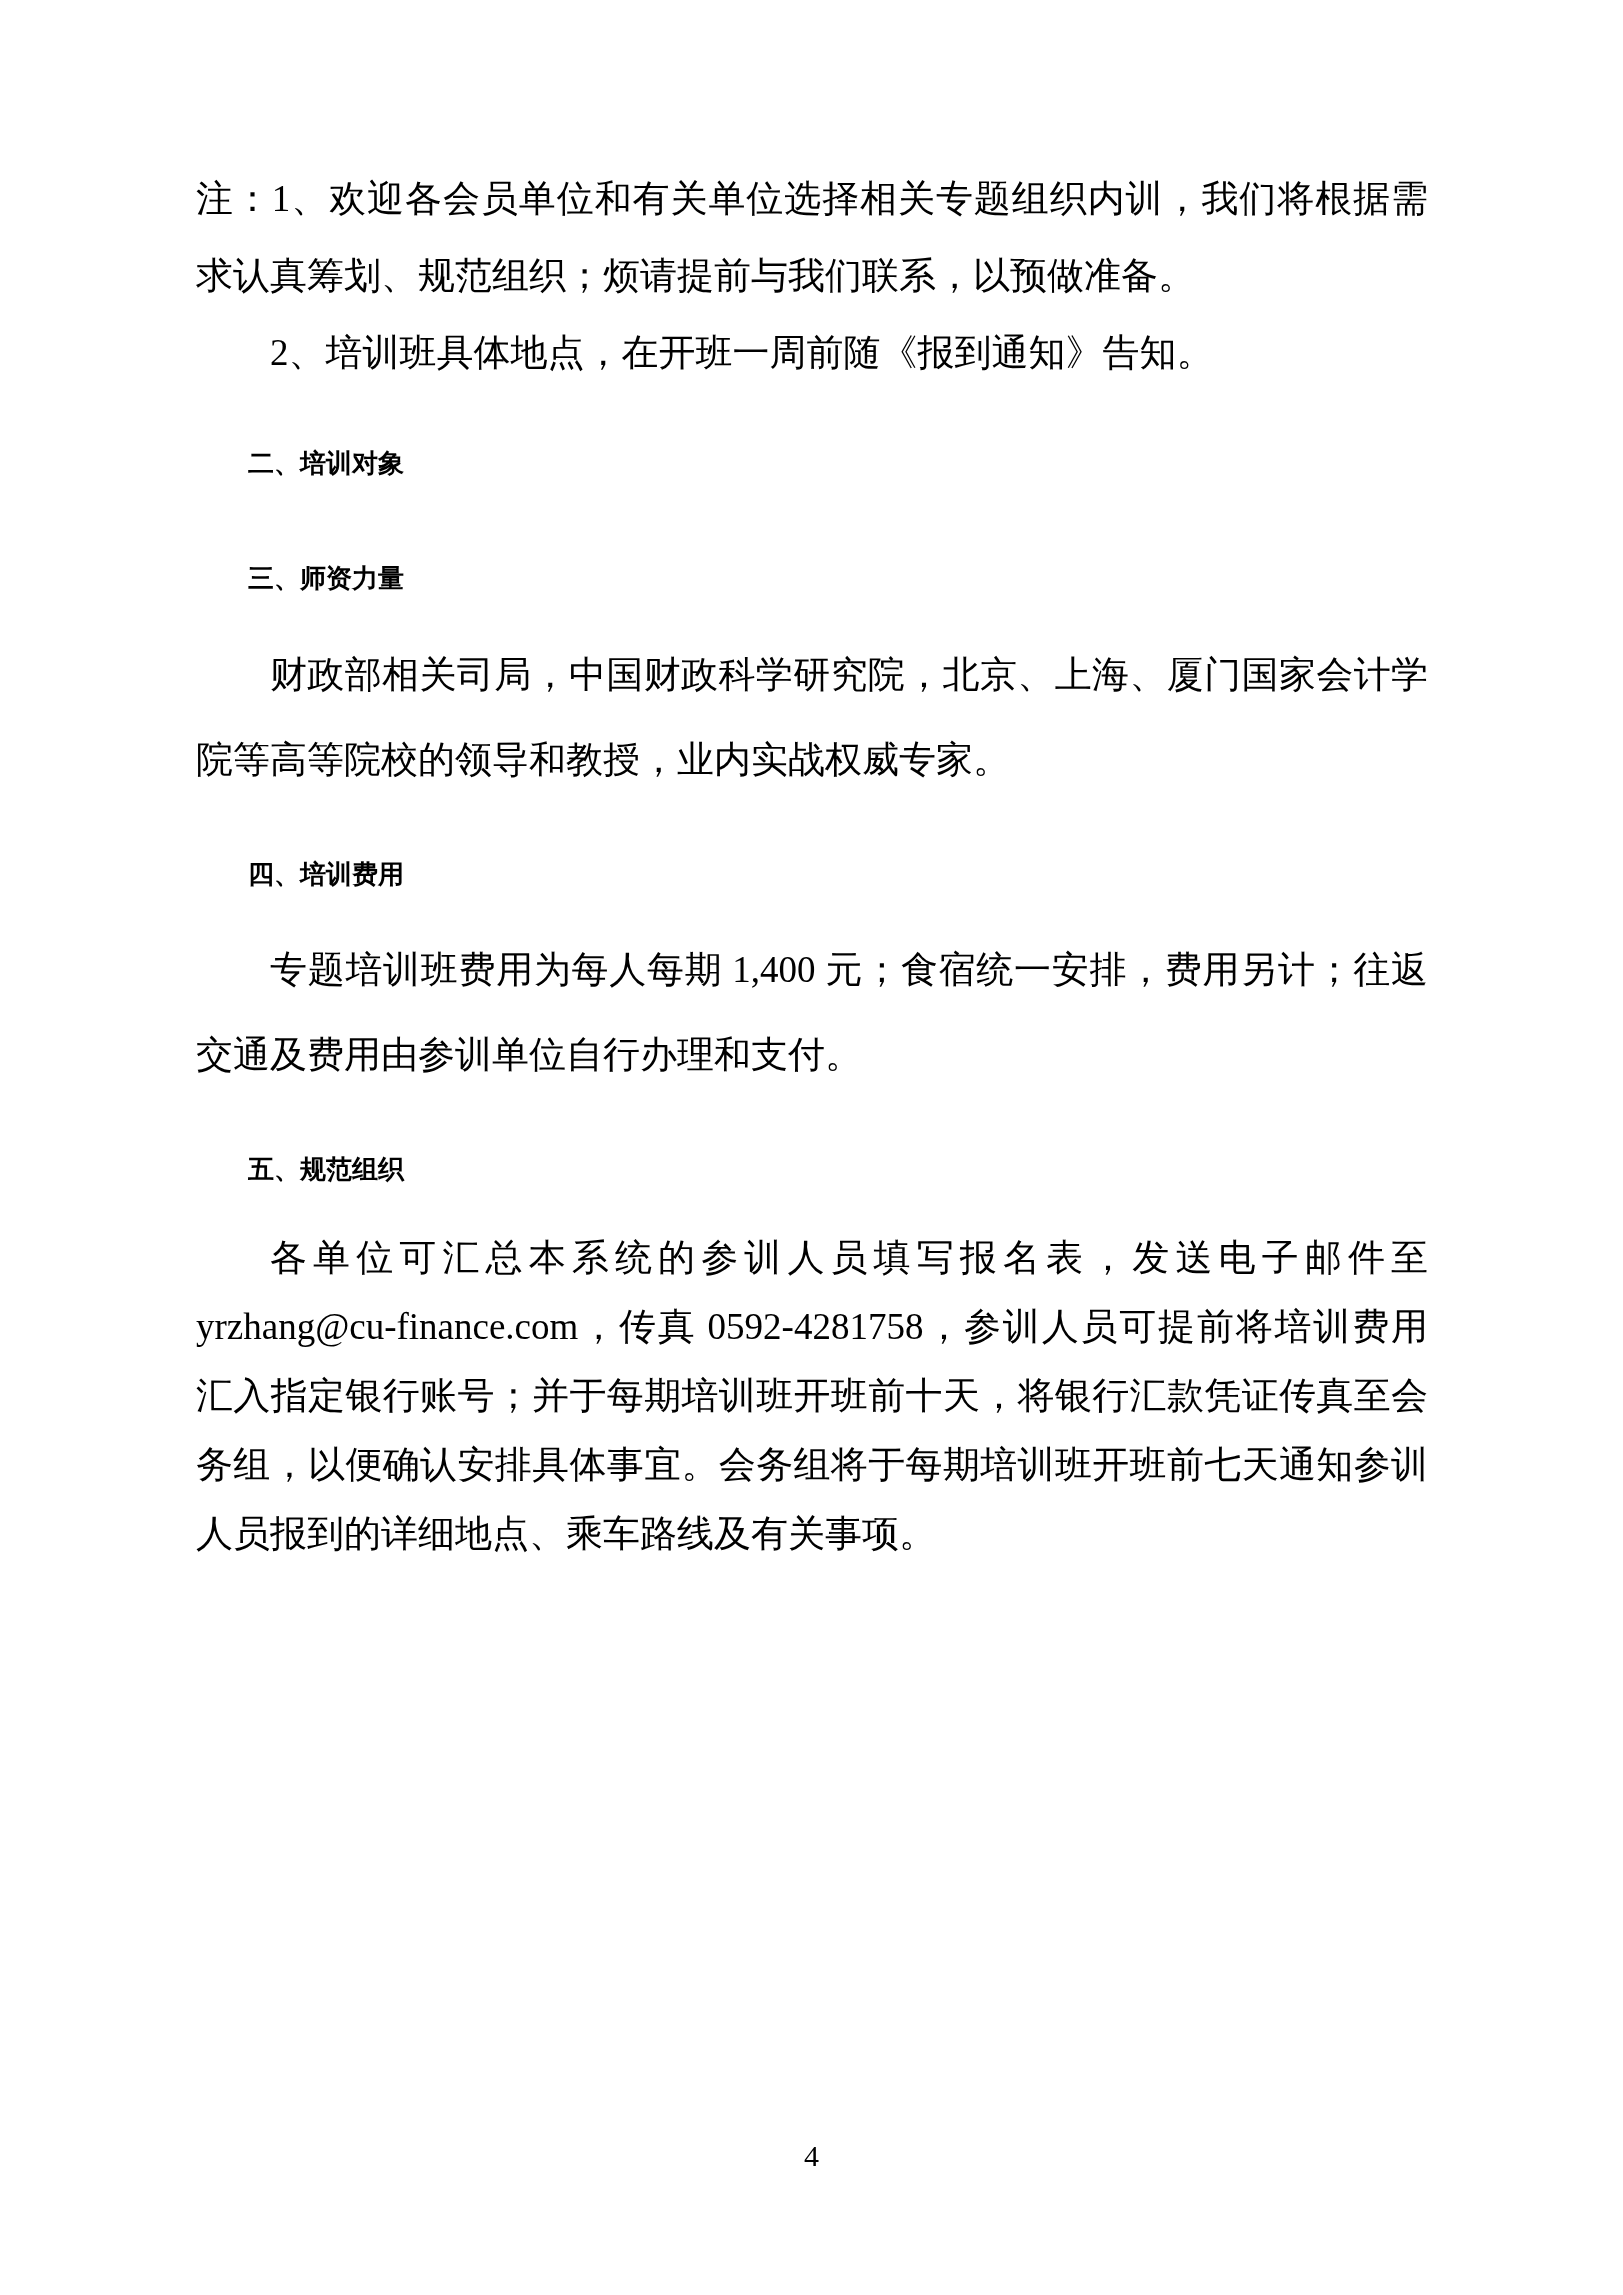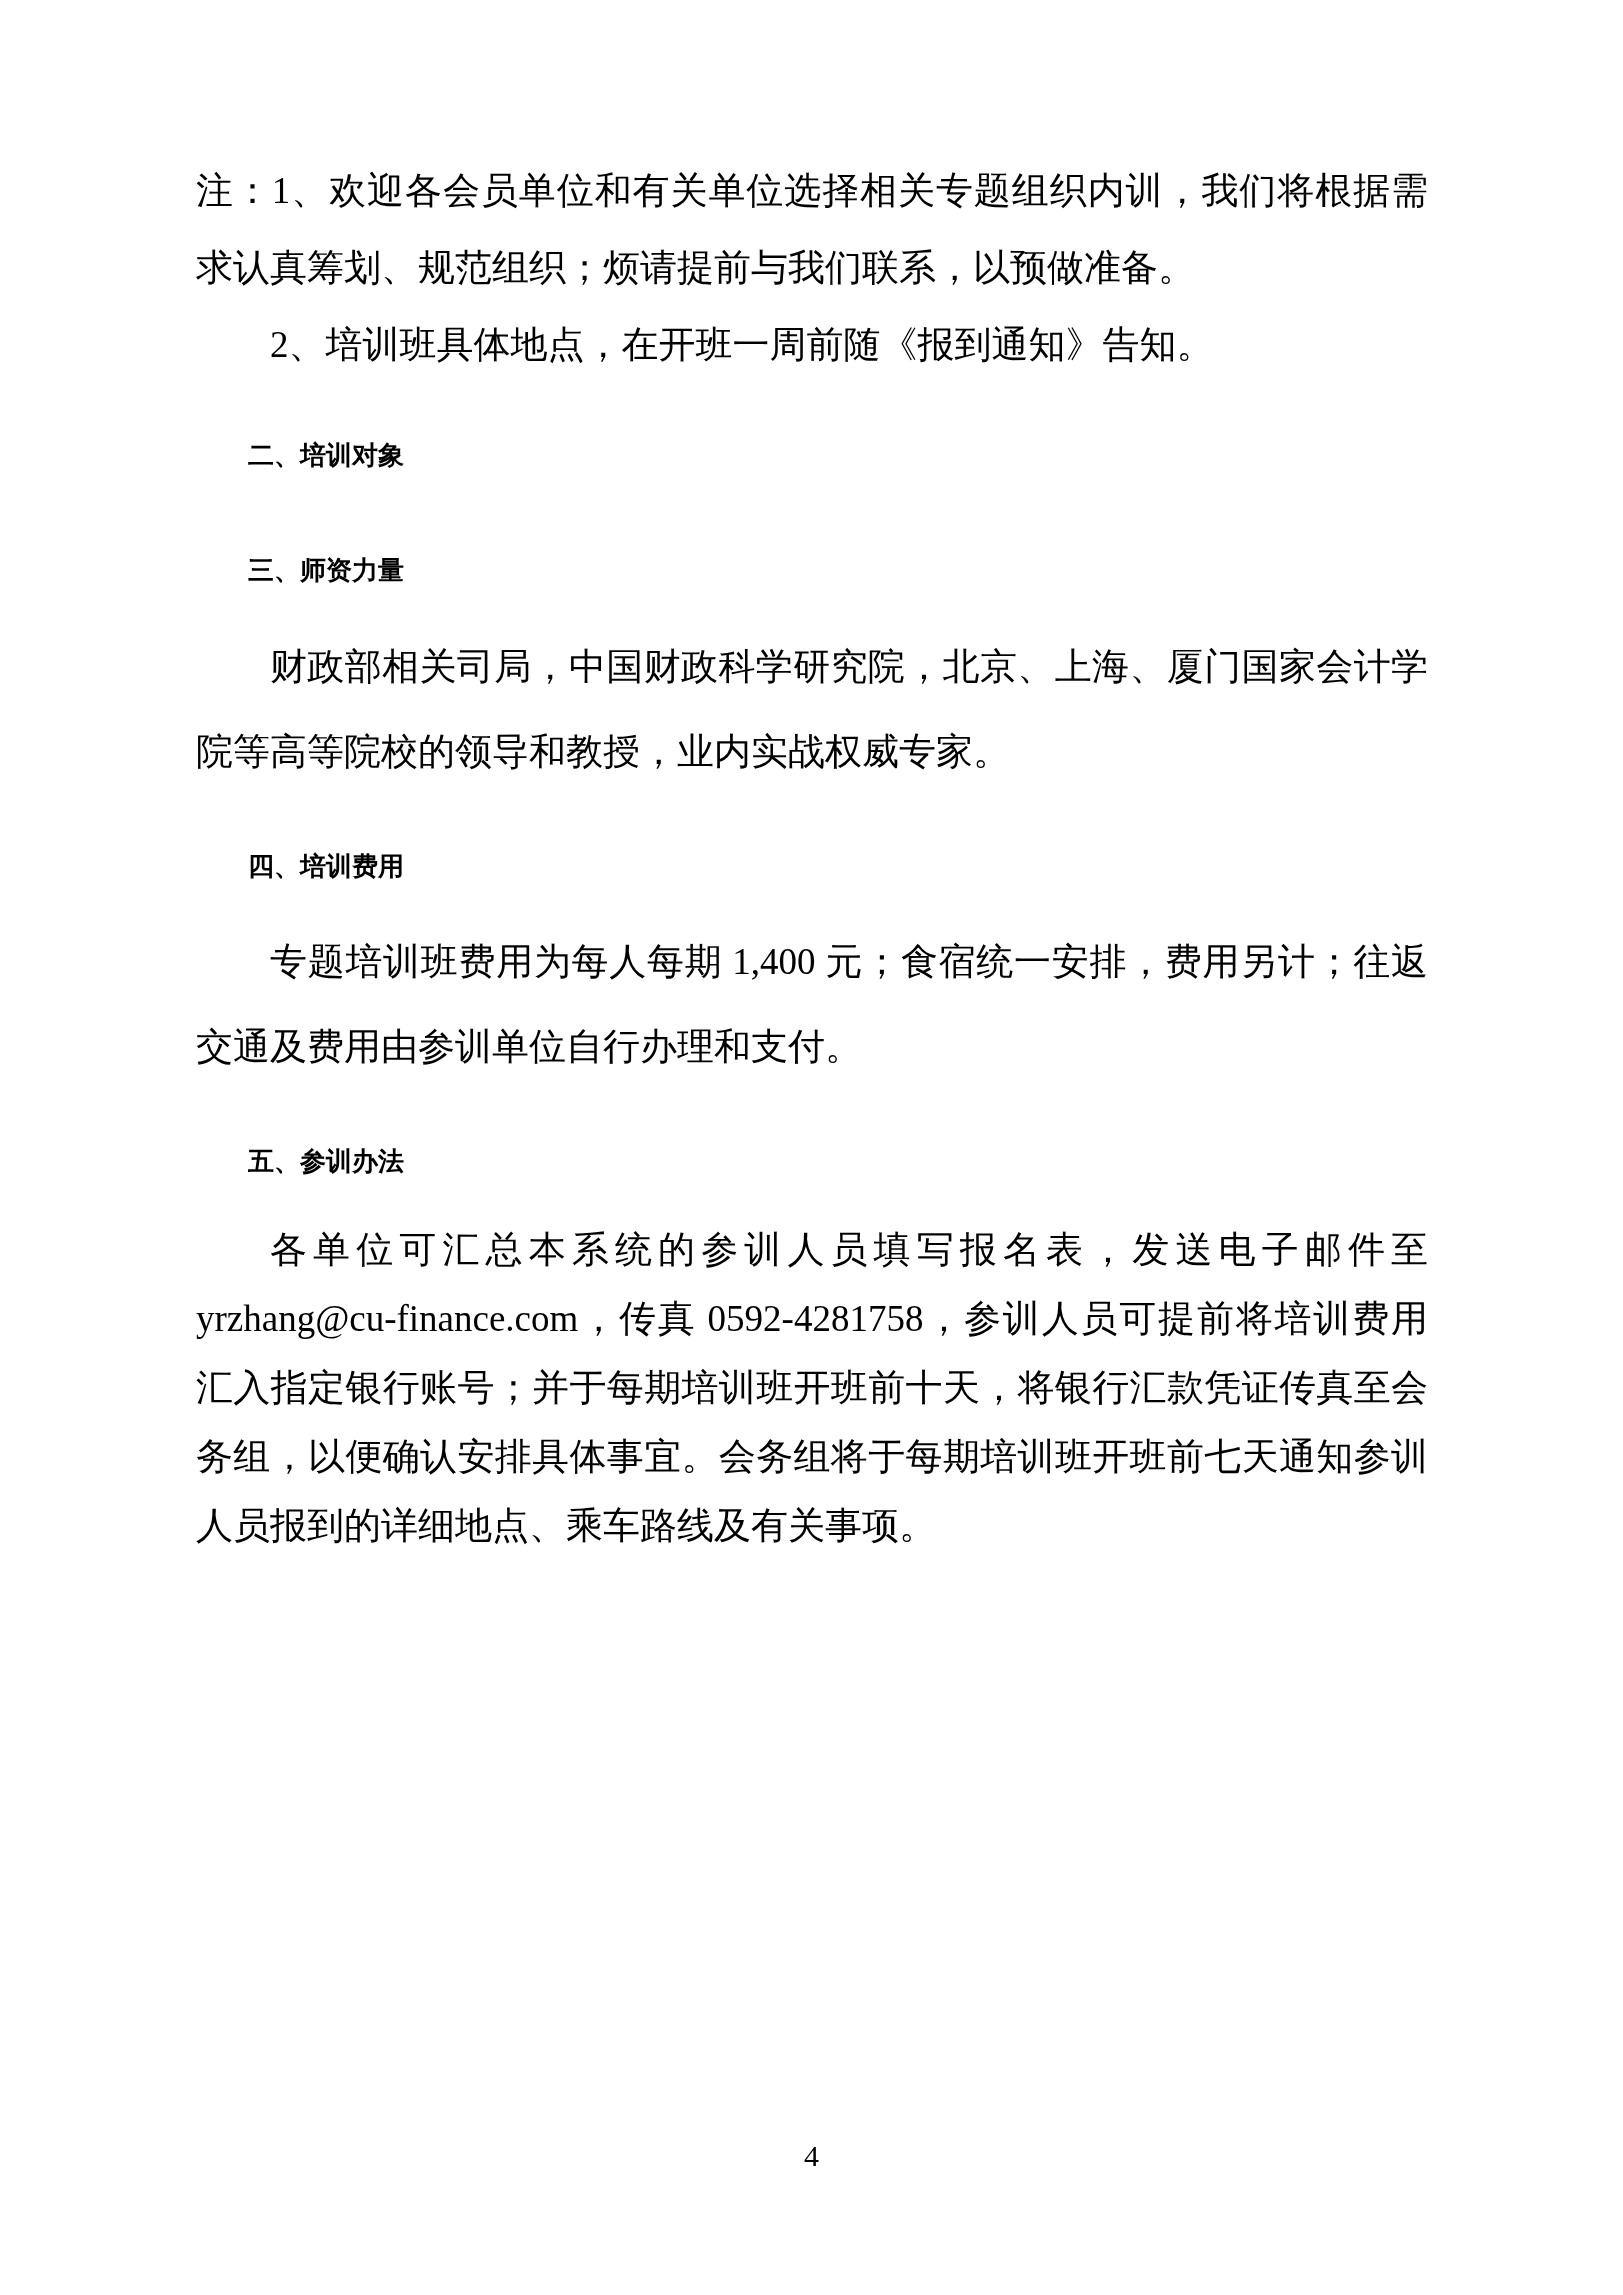--- a/index.html
+++ b/index.html
@@ -15,21 +15,21 @@
   }
   .page {
     position: absolute;
     inset: 0;
     background: #ffffff;
   }
   .content {
     position: absolute;
     left: 196px;
     right: 195px;
-    top: 152px;
+    top: 160px;
   }
   .para {
     font-size: 37px;
     line-height: 85px;
     text-align: justify;
     text-align-last: left;
     margin: 0;
     word-break: break-word;
   }
   .note-para { line-height: 77px; }
@@ -65,20 +65,20 @@
     <p class="para note-para indent">2、培训班具体地点，在开班一周前随《报到通知》告知。</p>
 
     <h2 class="sec-heading">二、培训对象</h2>
 
     <h2 class="sec-heading">三、师资力量</h2>
     <p class="para indent">财政部相关司局，中国财政科学研究院，北京、上海、厦门国家会计学院等高等院校的领导和教授，业内实战权威专家。</p>
 
     <h2 class="sec-heading">四、培训费用</h2>
     <p class="para indent">专题培训班费用为每人每期 1,400 元；食宿统一安排，费用另计；往返交通及费用由参训单位自行办理和支付。</p>
 
-    <h2 class="sec-heading">五、参训办法</h2>
+    <h2 class="sec-heading">五、规范组织</h2>
     <p class="para indent tight">各单位可汇总本系统的参训人员填写报名表，发送电子邮件至yrzhang@cu-finance.com，传真 0592-4281758，参训人员可提前将培训费用汇入指定银行账号；并于每期培训班开班前十天，将银行汇款凭证传真至会务组，以便确认安排具体事宜。会务组将于每期培训班开班前七天通知参训人员报到的详细地点、乘车路线及有关事项。</p>
 
   </div>
 
   <div class="pagenum">4</div>
 </div>
 
 
 </body></html>

